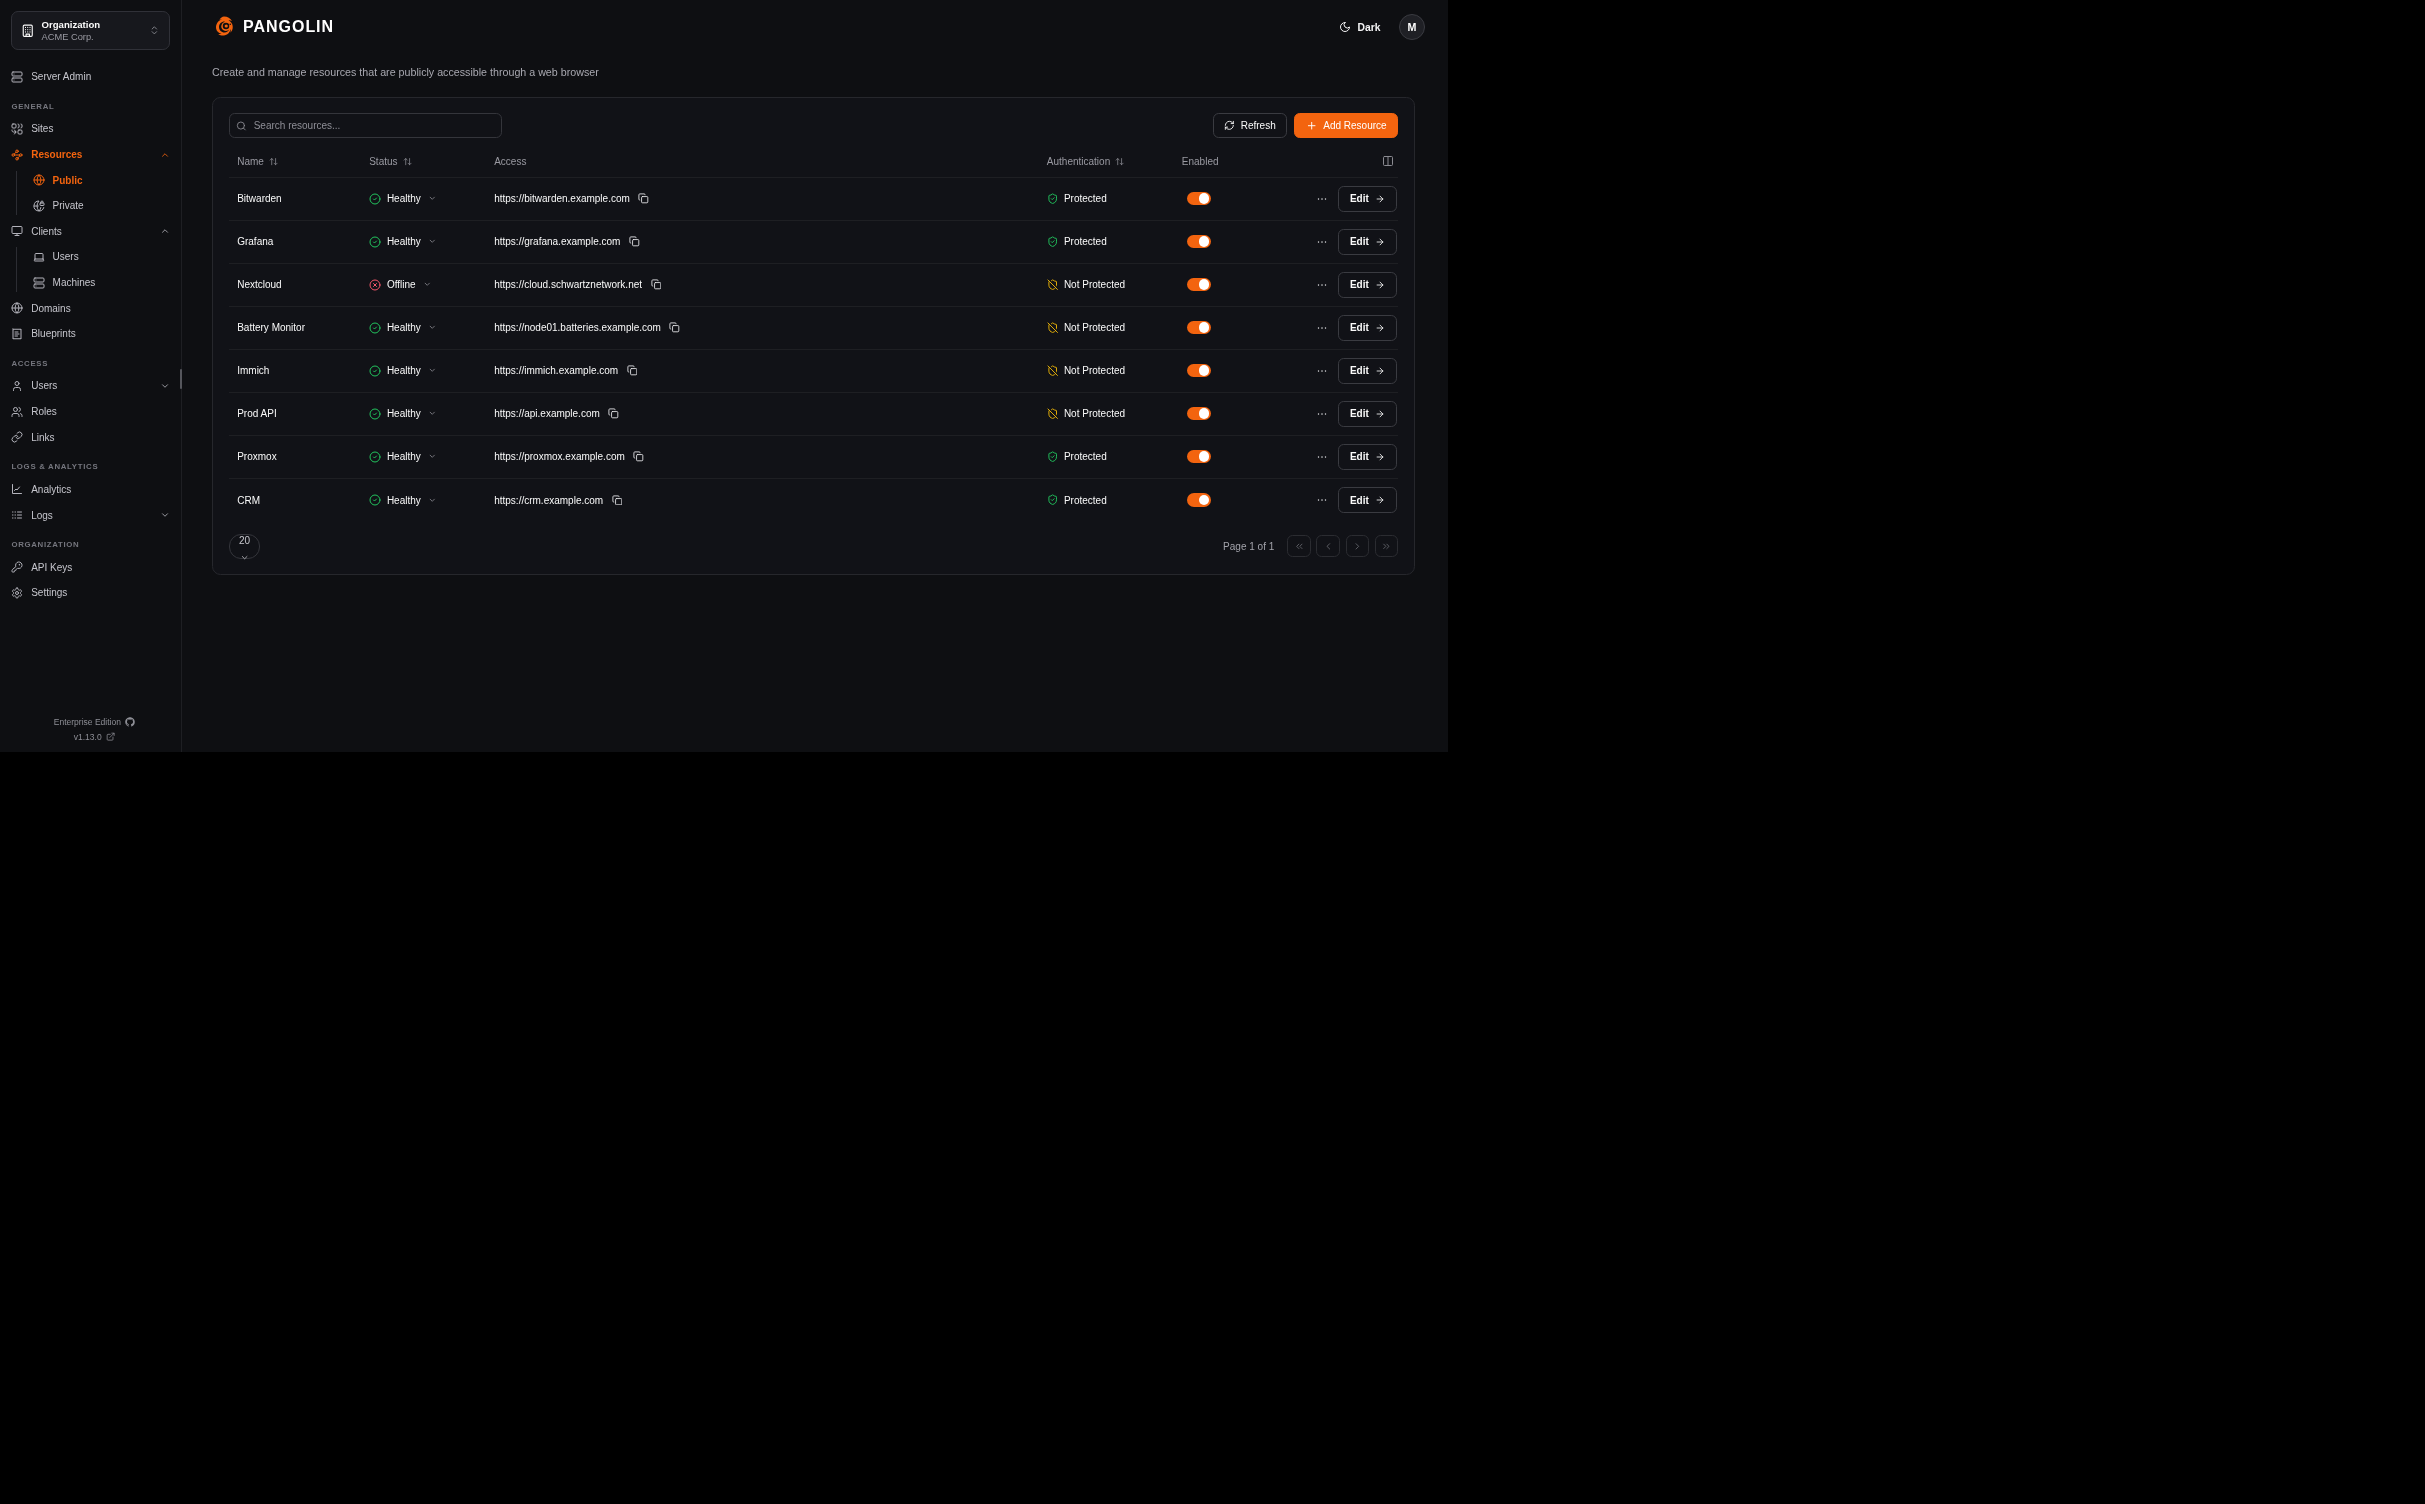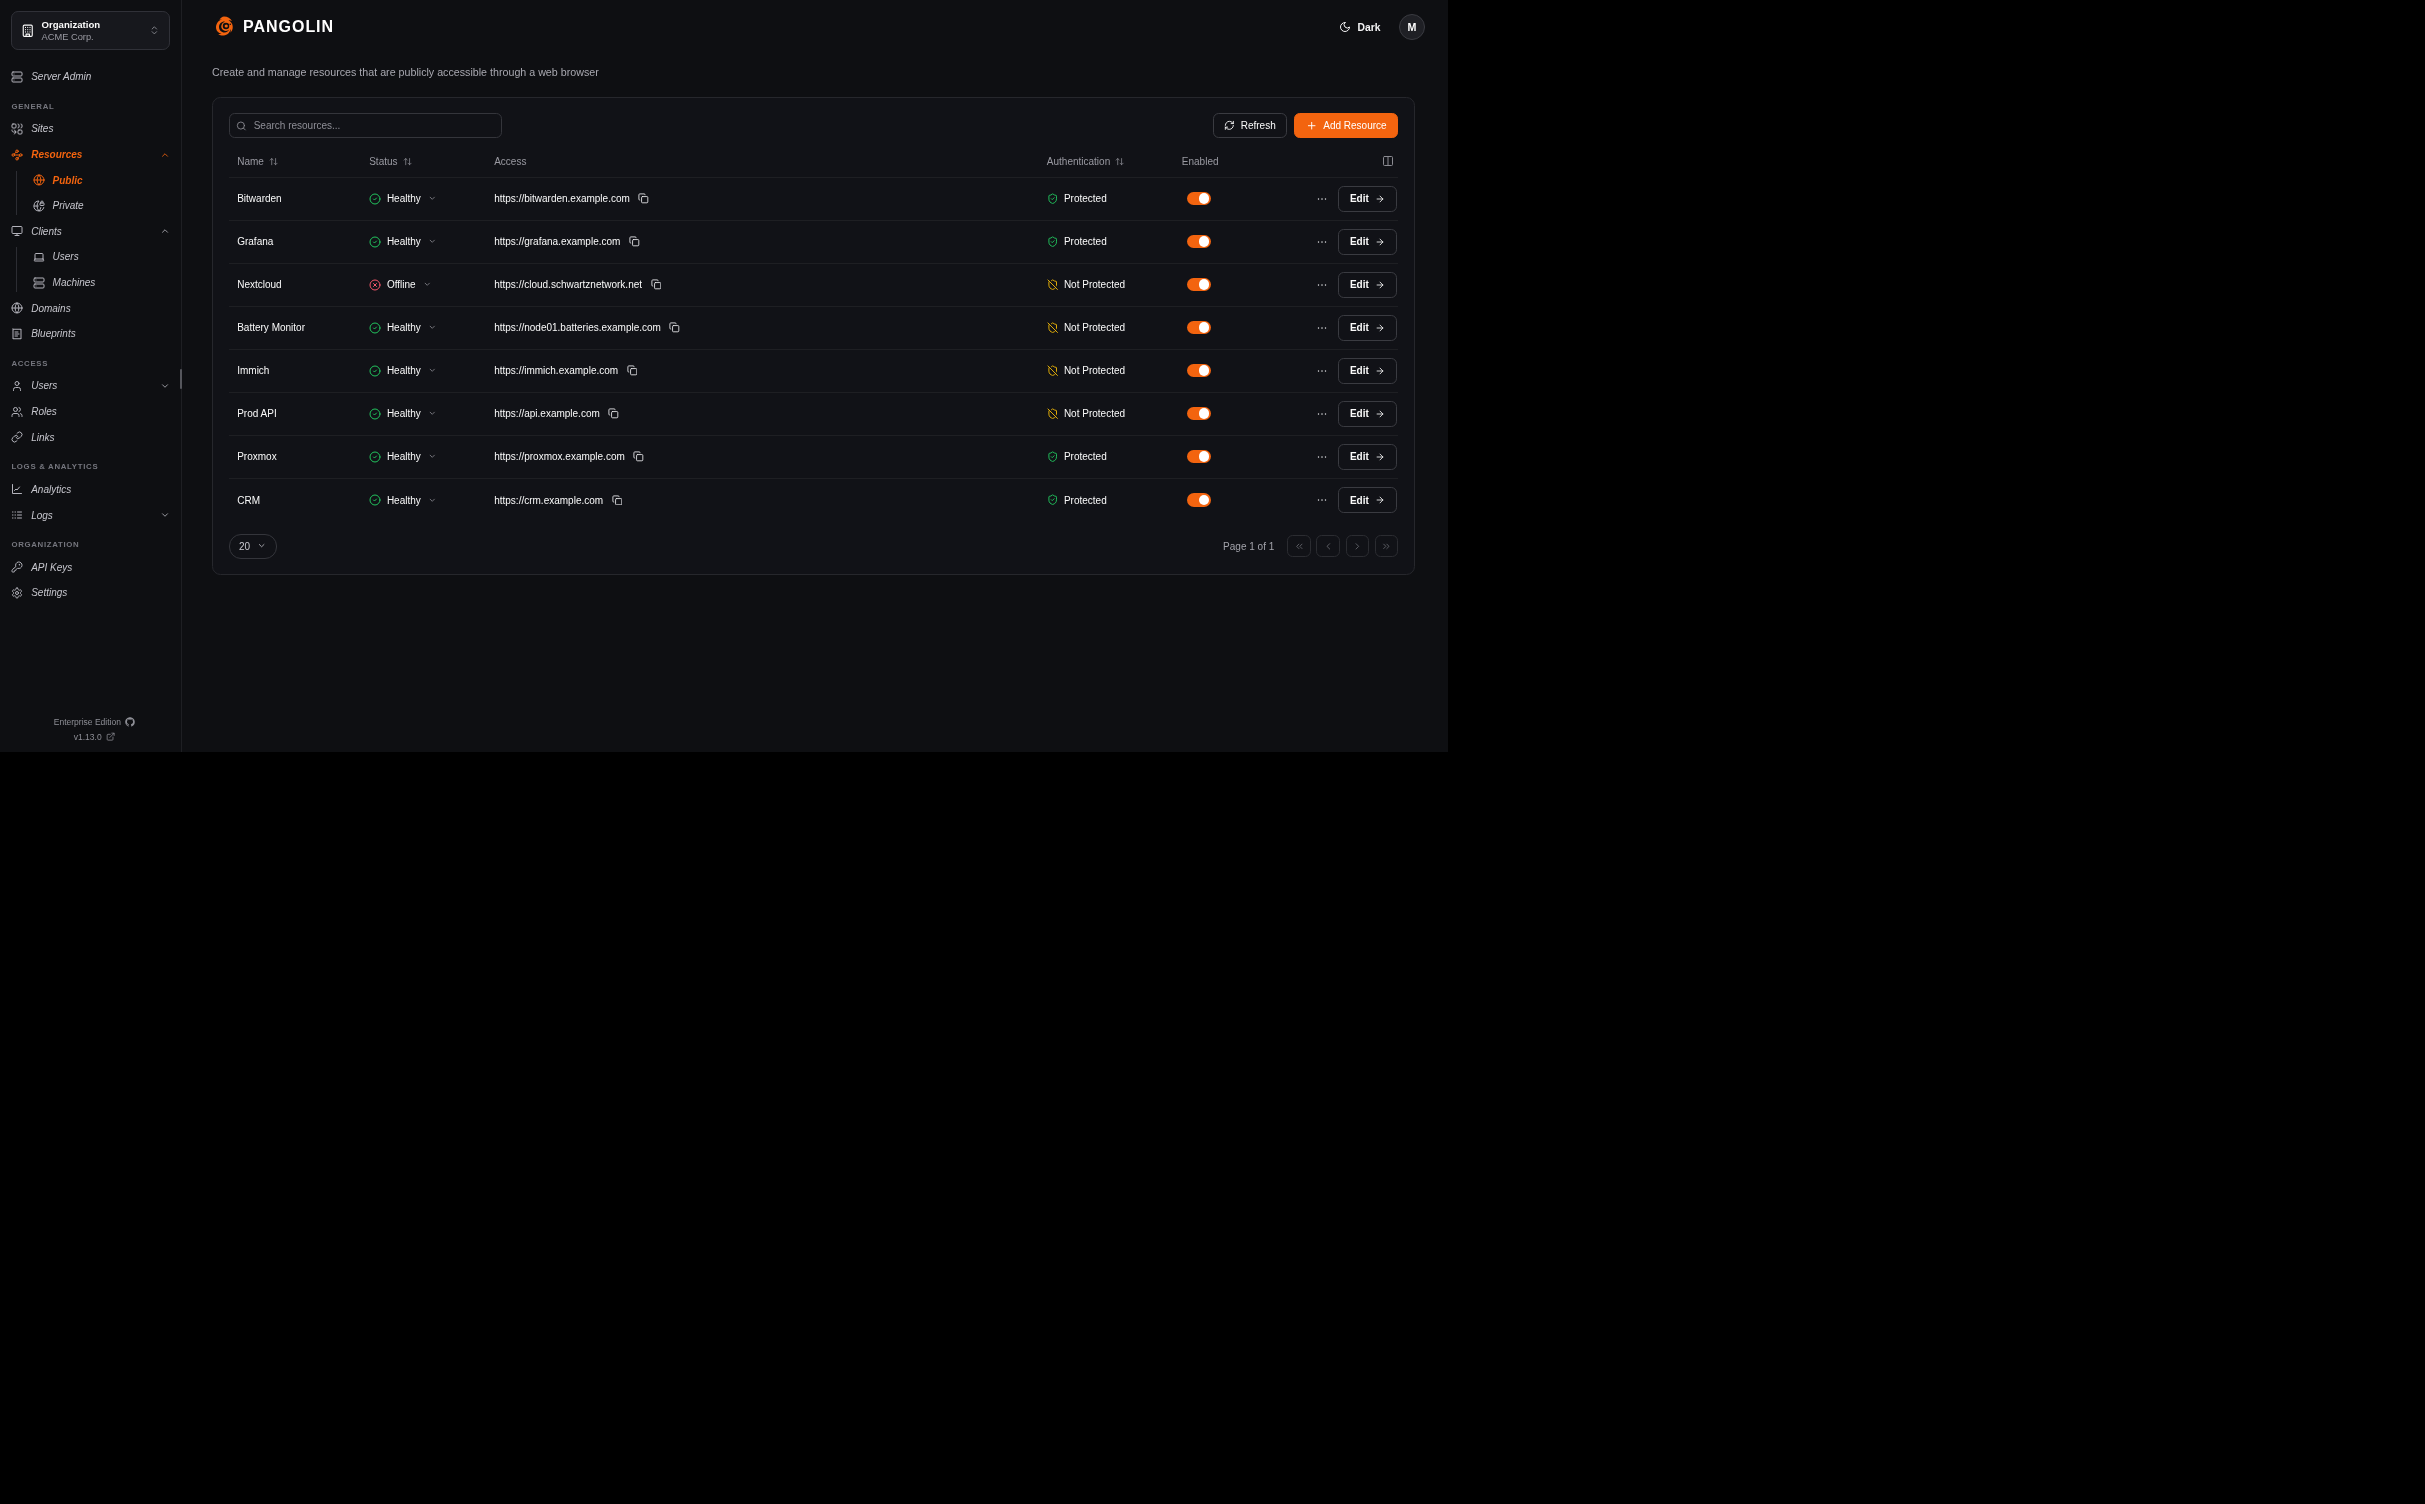--- a/index.html
+++ b/index.html
@@ -15,21 +15,21 @@
   .ic{display:inline-flex;flex:none;align-items:center;justify-content:center;}
 
   
   .sidebar{width:182px;flex:none;height:100%;border-right:0.7px solid var(--border-soft);position:relative;padding:11.4px 11.4px 0;}
   .org-box{display:flex;align-items:center;gap:7.1px;background:#17181d;border:0.7px solid #303138;border-radius:7.1px;padding:7.1px 8.5px;cursor:pointer;}
   .org-box .org-text{flex:1;min-width:0;}
   .org-label{font-size:9.6px;font-weight:700;color:var(--txt);}
   .org-value{font-size:9.3px;color:#9a9aa2;margin-top:1.4px;}
   .nav{margin-top:15.7px;}
   .nav-item{display:flex;align-items:center;gap:7.8px;height:22px;padding:0 5.7px;margin:0 -5.7px 3.6px;border-radius:5.7px;font-size:10px;color:#c6c6cd;cursor:pointer;}
-  .nav-item .lbl{flex:1;font-style:italic;}
+  .nav-item .lbl{flex:1;}
   .nav-item .ic{color:#b3b3bb;}
   .nav-item.active{color:var(--accent);font-weight:600;}
   .nav-item.active .ic{color:var(--accent);}
   .sec-label{font-size:7.8px;font-weight:700;letter-spacing:.09em;color:#75767e;margin:14.2px 0 7.1px;}
   .subgroup{position:relative;padding-left:15.7px;margin-bottom:2.8px;}
   .subgroup:before{content:"";position:absolute;left:5px;top:1.4px;bottom:1.4px;width:0.7px;background:#2c2d33;}
   .subgroup .nav-item{margin-left:0;}
   .chev-right{color:#8b8c93;}
   .sb-thumb{position:absolute;right:-1.4px;top:369px;width:2.1px;height:20px;background:#55565c;border-radius:1.4px;}
   .sb-footer{position:absolute;left:8px;right:0;bottom:10px;text-align:center;font-size:8.5px;color:#8e8f96;}
@@ -77,21 +77,21 @@
   .ic-shield-check{color:var(--green);}
   .ic-shield-off{color:var(--amber);}
   .td-enabled{padding-left:13.5px;}
   .switch{width:24px;height:13.5px;border-radius:711px;background:var(--accent);position:relative;cursor:pointer;flex:none;}
   .switch .knob{position:absolute;top:1.4px;right:1.4px;width:10.7px;height:10.7px;border-radius:50%;background:#fff;}
   .td-actions{justify-content:flex-end;padding-right:1.4px;gap:10px;}
   .dots{color:#d4d4d8;cursor:pointer;}
   .edit-btn{display:inline-flex;align-items:center;gap:6.4px;height:26px;padding:0 10.7px;background:transparent;border:0.7px solid #3a3b41;border-radius:5.7px;color:#fafafa;font-size:10px;font-weight:600;font-family:inherit;cursor:pointer;}
 
   .card-footer{display:flex;align-items:center;margin-top:12px;}
-  .size-select{display:flex;align-items:center;gap:7.1px;height:25px;padding:0 9.3px;border:0.7px solid #34353b;border-radius:12px;font-size:10px;color:#c9c9cf;cursor:pointer;}
+  .size-select{display:flex;align-items:center;gap:7.1px;height:25px;padding:0 9.3px;border:0.7px solid #34353b;border-radius:12px;font-size:10px;color:#c9c9cf;cursor:pointer;flex-direction:column;}
   .pager{margin-left:auto;display:flex;align-items:center;gap:13px;}
   .page-info{font-size:10px;color:#a3a3ab;}
   .pager-btns{display:flex;align-items:center;gap:5.7px;}
   .pg-btn{width:23.5px;height:22px;border:0.7px solid #2b2c31;border-radius:5.7px;background:transparent;display:flex;align-items:center;justify-content:center;color:#63646b;cursor:pointer;}
 </style>
 </head>
 <body>
 
 <svg width="0" height="0" style="position:absolute">
   <defs>

